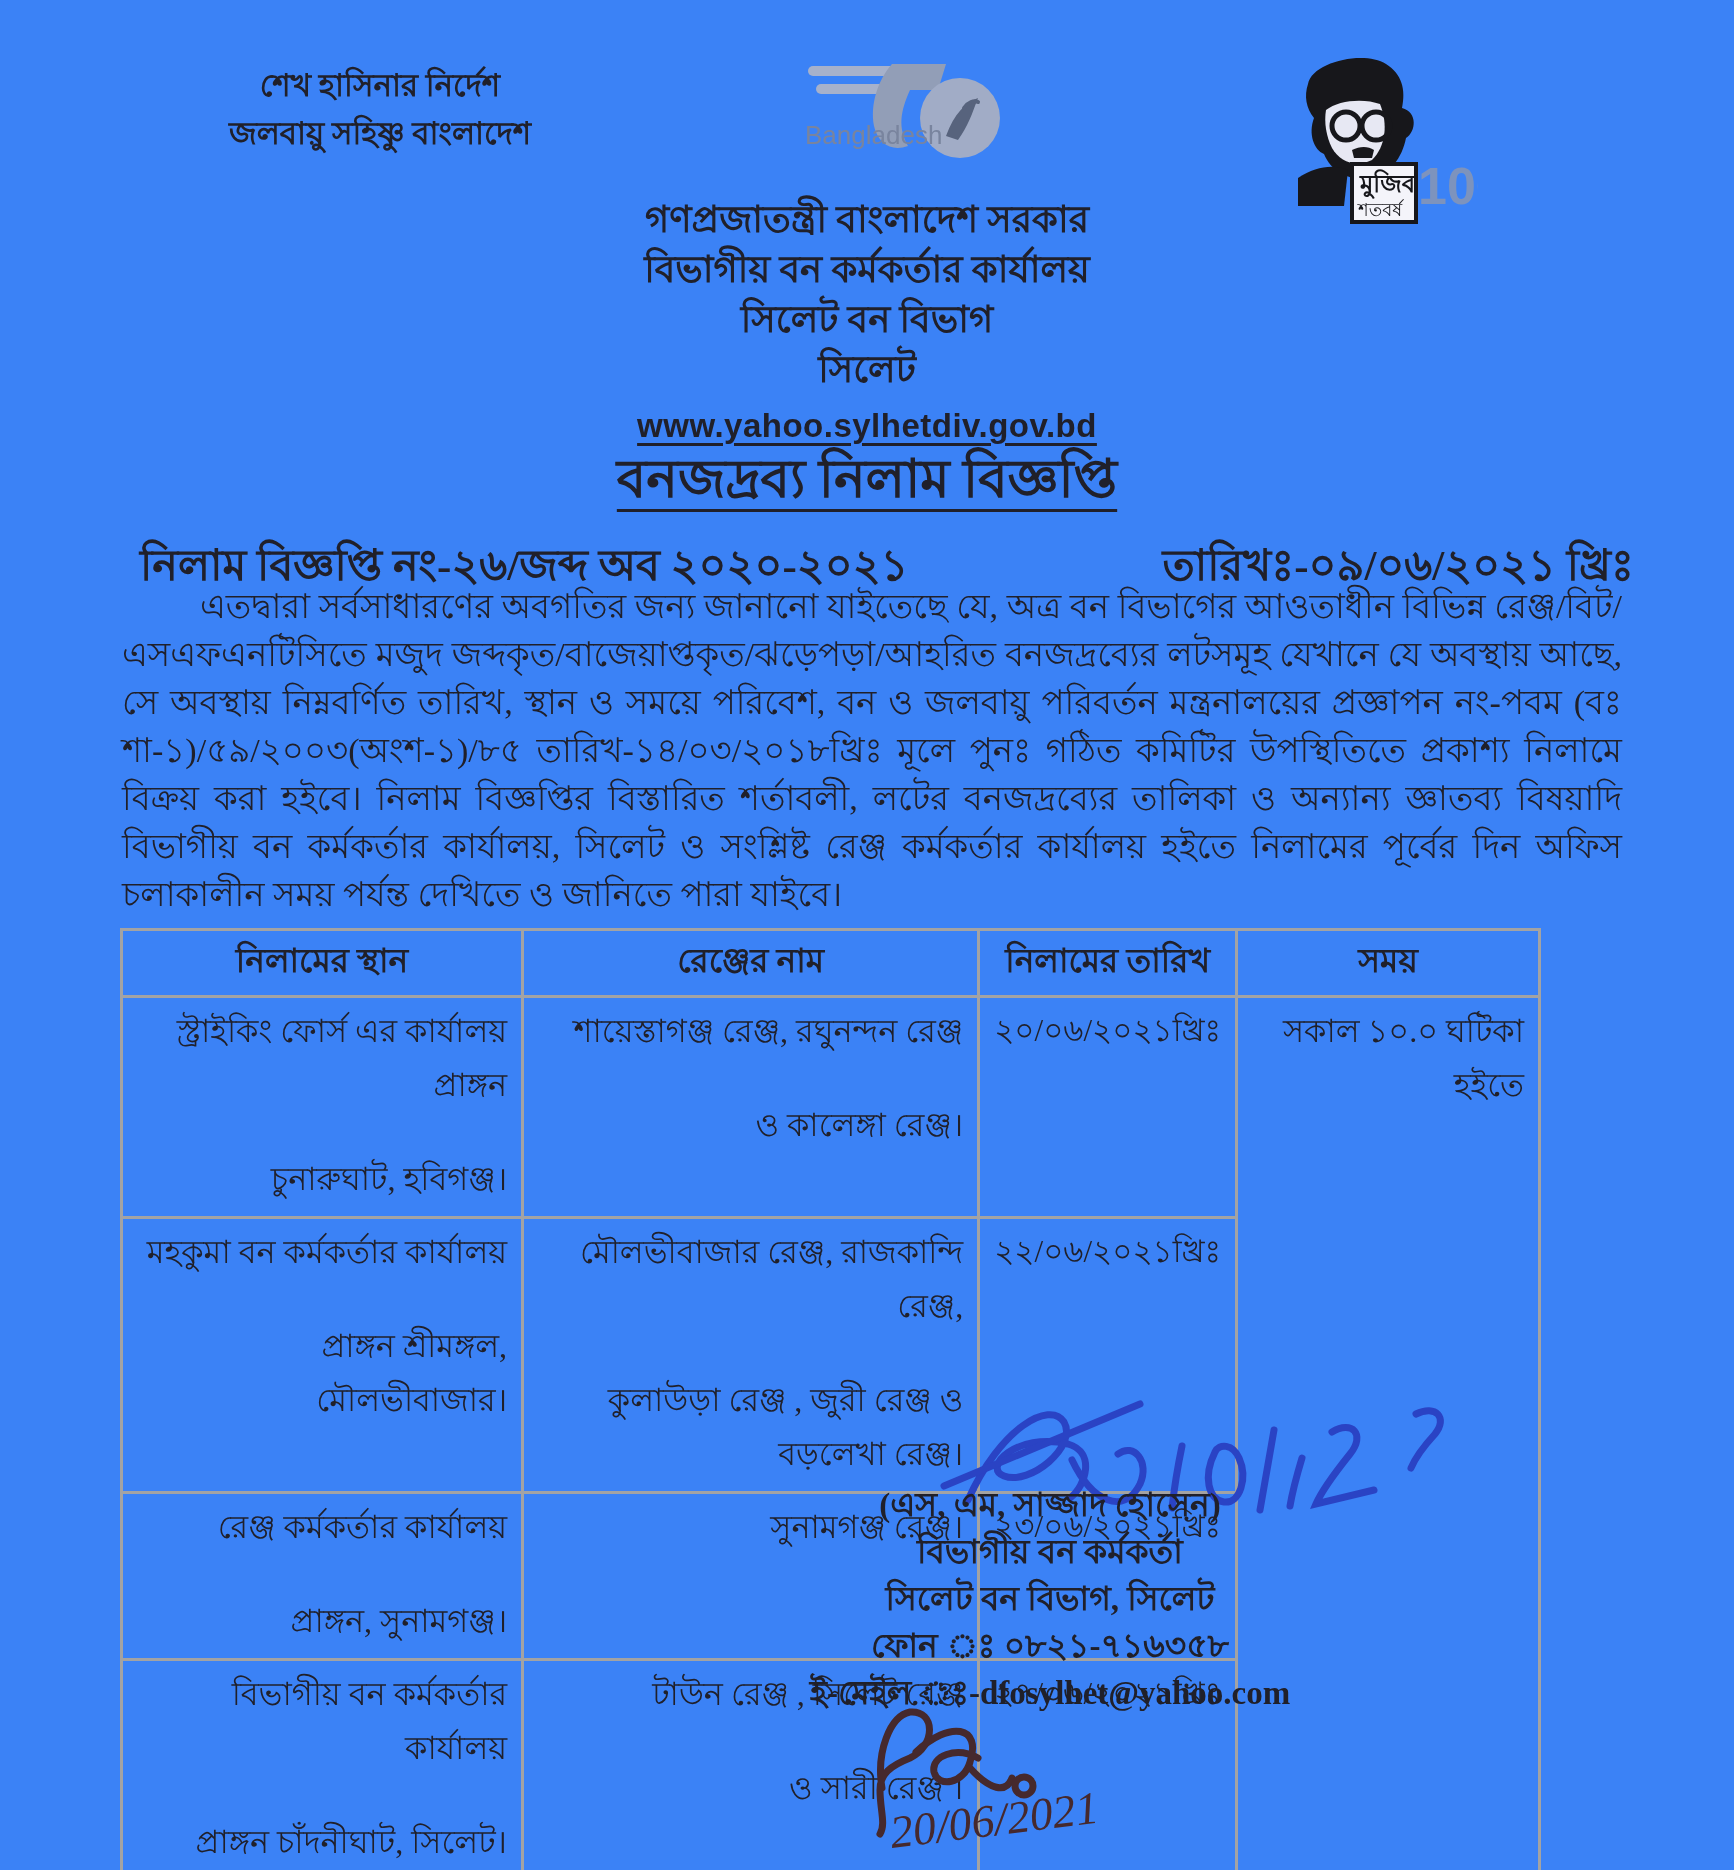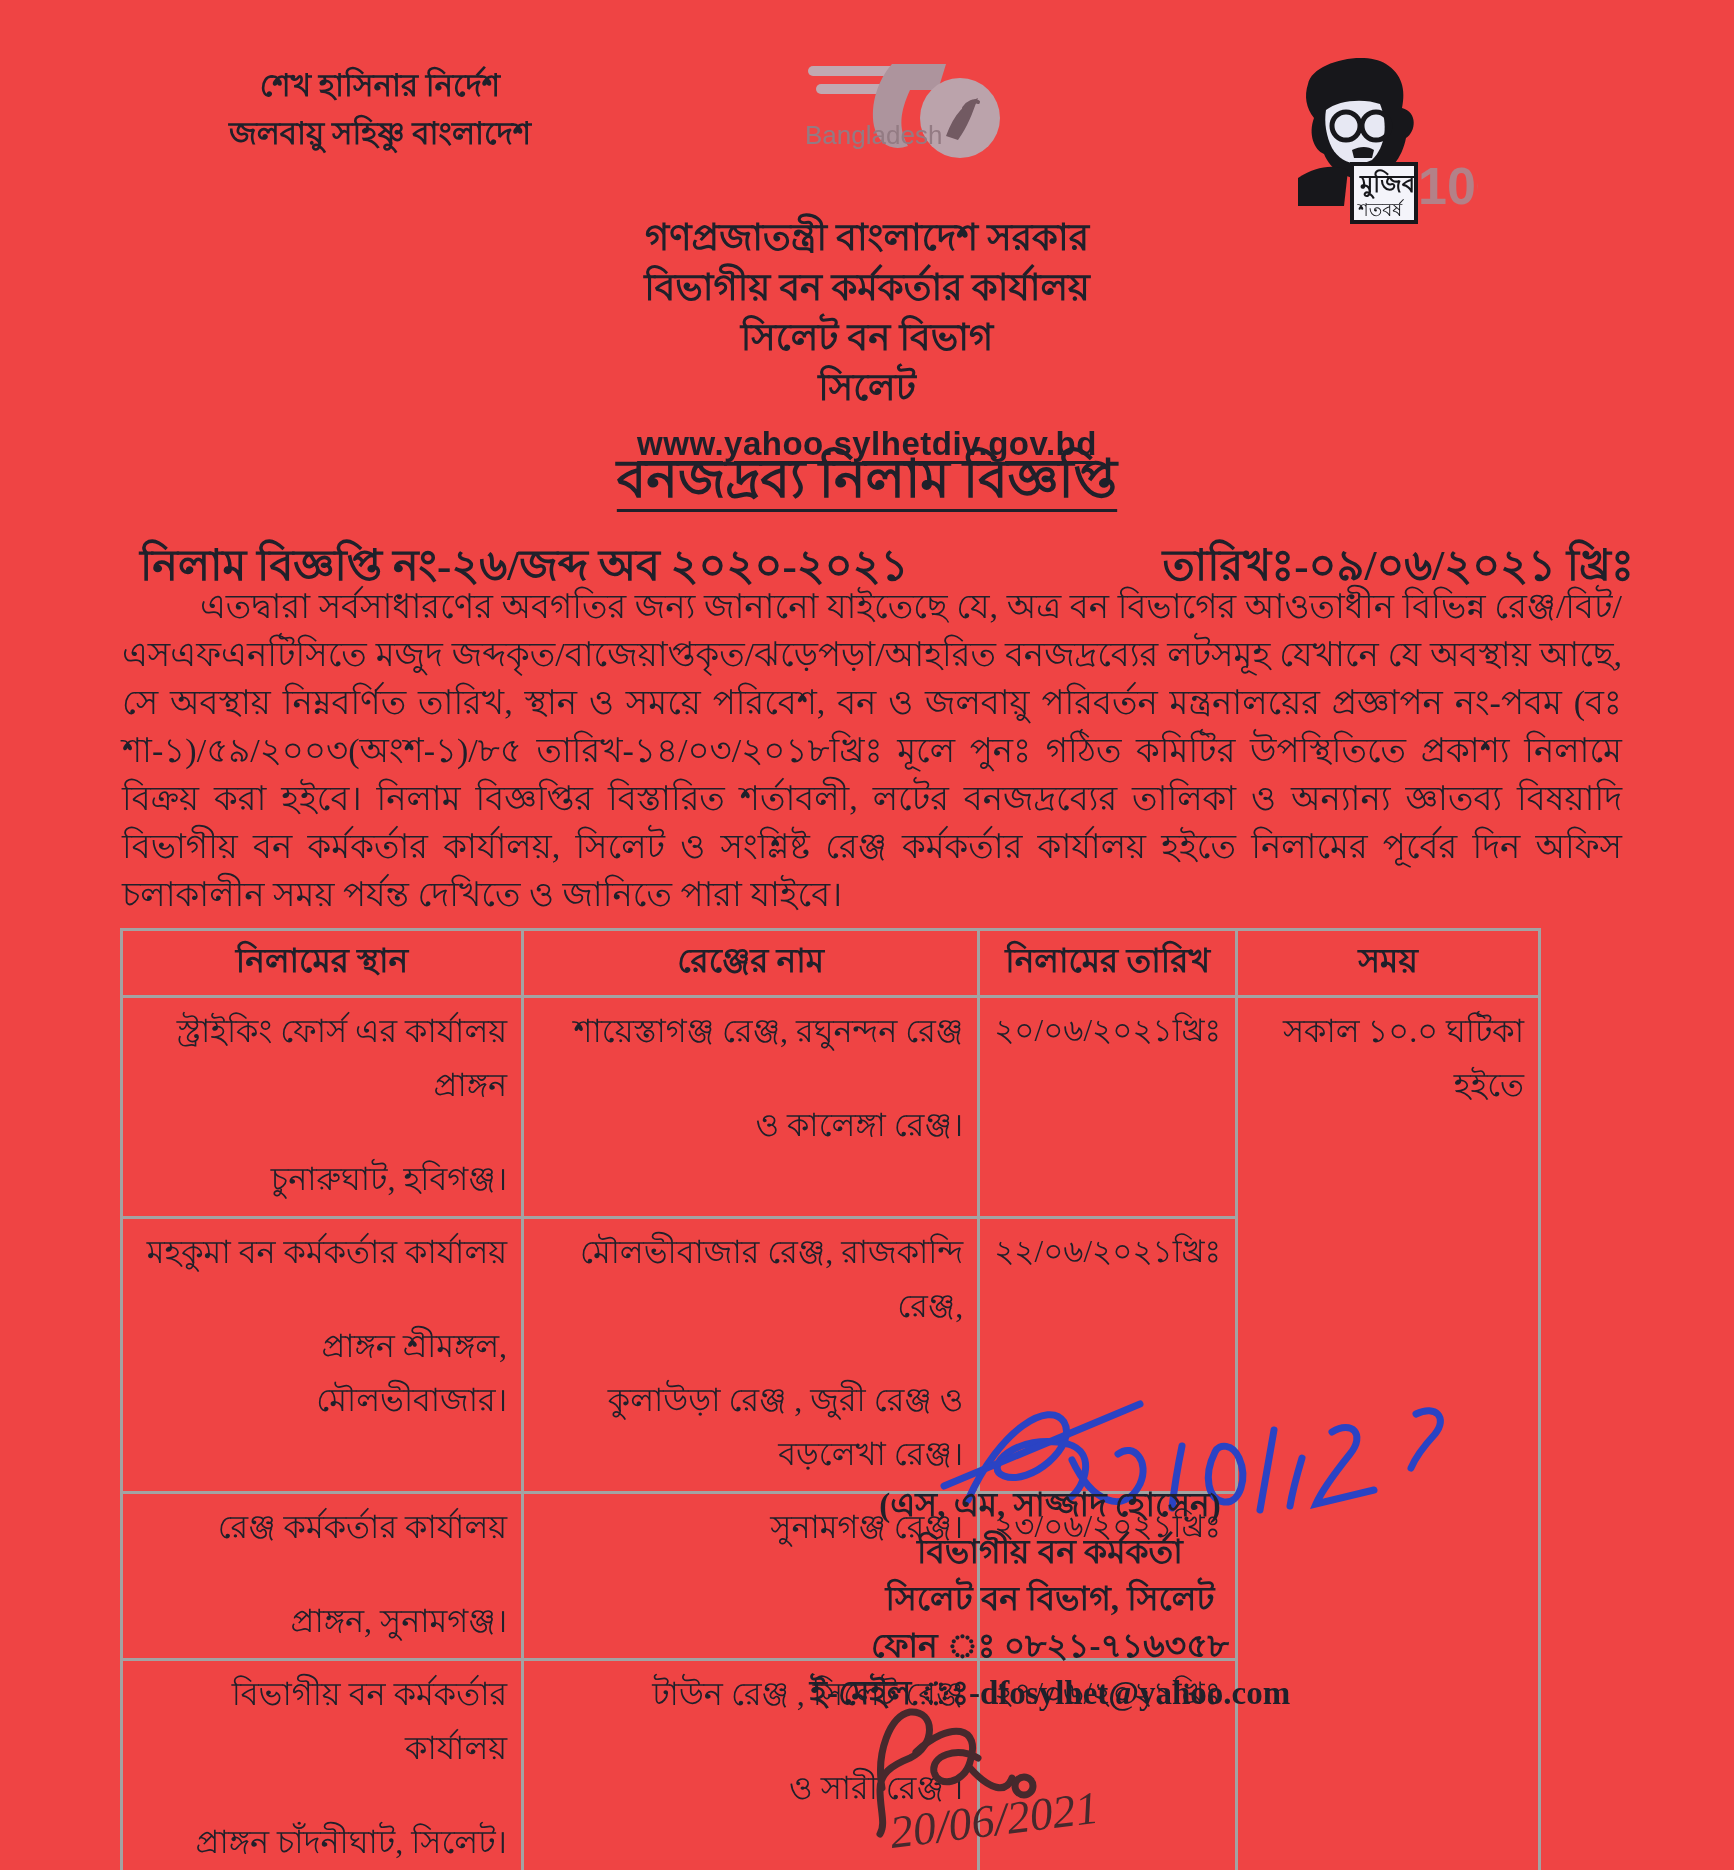--- a/index.html
+++ b/index.html
@@ -1,34 +1,34 @@
 <!DOCTYPE html>
 <html><head>
 <meta charset="utf-8">
 <style>
   html,body { margin:0; padding:0; background:#cfd1dd; }
   .page {
     position:relative; width:1734px; height:1870px;
-    background:#ef4444;
+    background:#3b82f6;
     font-family:"Liberation Serif", serif;
     color:#20202a;
     overflow:hidden;
   }
   [data-name]{ box-sizing:border-box; }
 
   
   .slogan { position:absolute; top:62px; left:180px; width:400px; text-align:center;
             font-size:31px; font-weight:600; line-height:48px; }
 
   
   .logo50 { position:absolute; top:52px; left:750px; width:290px; height:135px; opacity:.85; }
   .logo100 { position:absolute; top:46px; left:1268px; width:210px; height:190px; }
 
   
-  .govt { position:absolute; top:213px; left:0; width:100%; text-align:center;
+  .govt { position:absolute; top:195px; left:0; width:100%; text-align:center;
           font-size:37px; font-weight:700; line-height:50px; }
   .govt .website { font-family:"Liberation Sans", sans-serif; font-size:33px; margin-top:6px;
           text-decoration:underline; text-decoration-thickness:3px; text-underline-offset:6px;
           letter-spacing:.5px; }
 
   
   .doc-title { position:absolute; top:438px; left:0; width:100%; text-align:center; }
   .doc-title span { font-size:53px; font-weight:700; padding:0 8px;
           text-decoration:underline; text-decoration-thickness:3px; text-underline-offset:12px; }
 

